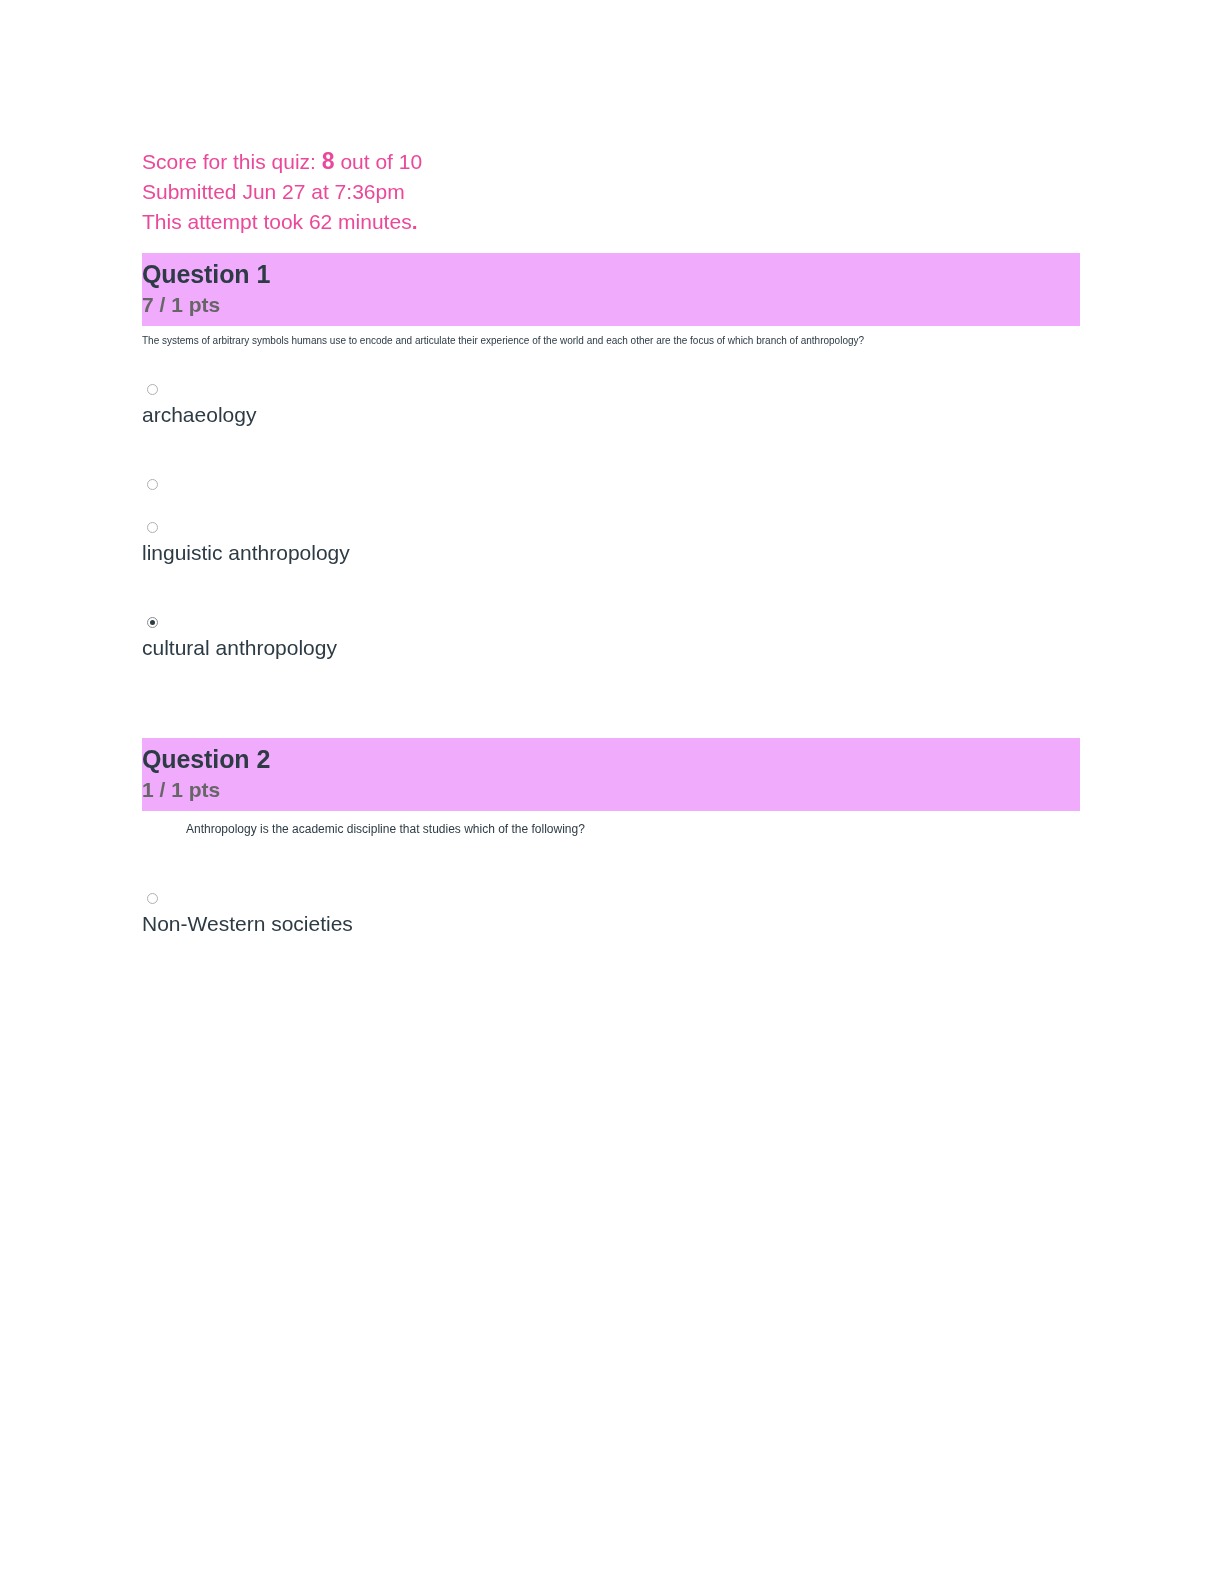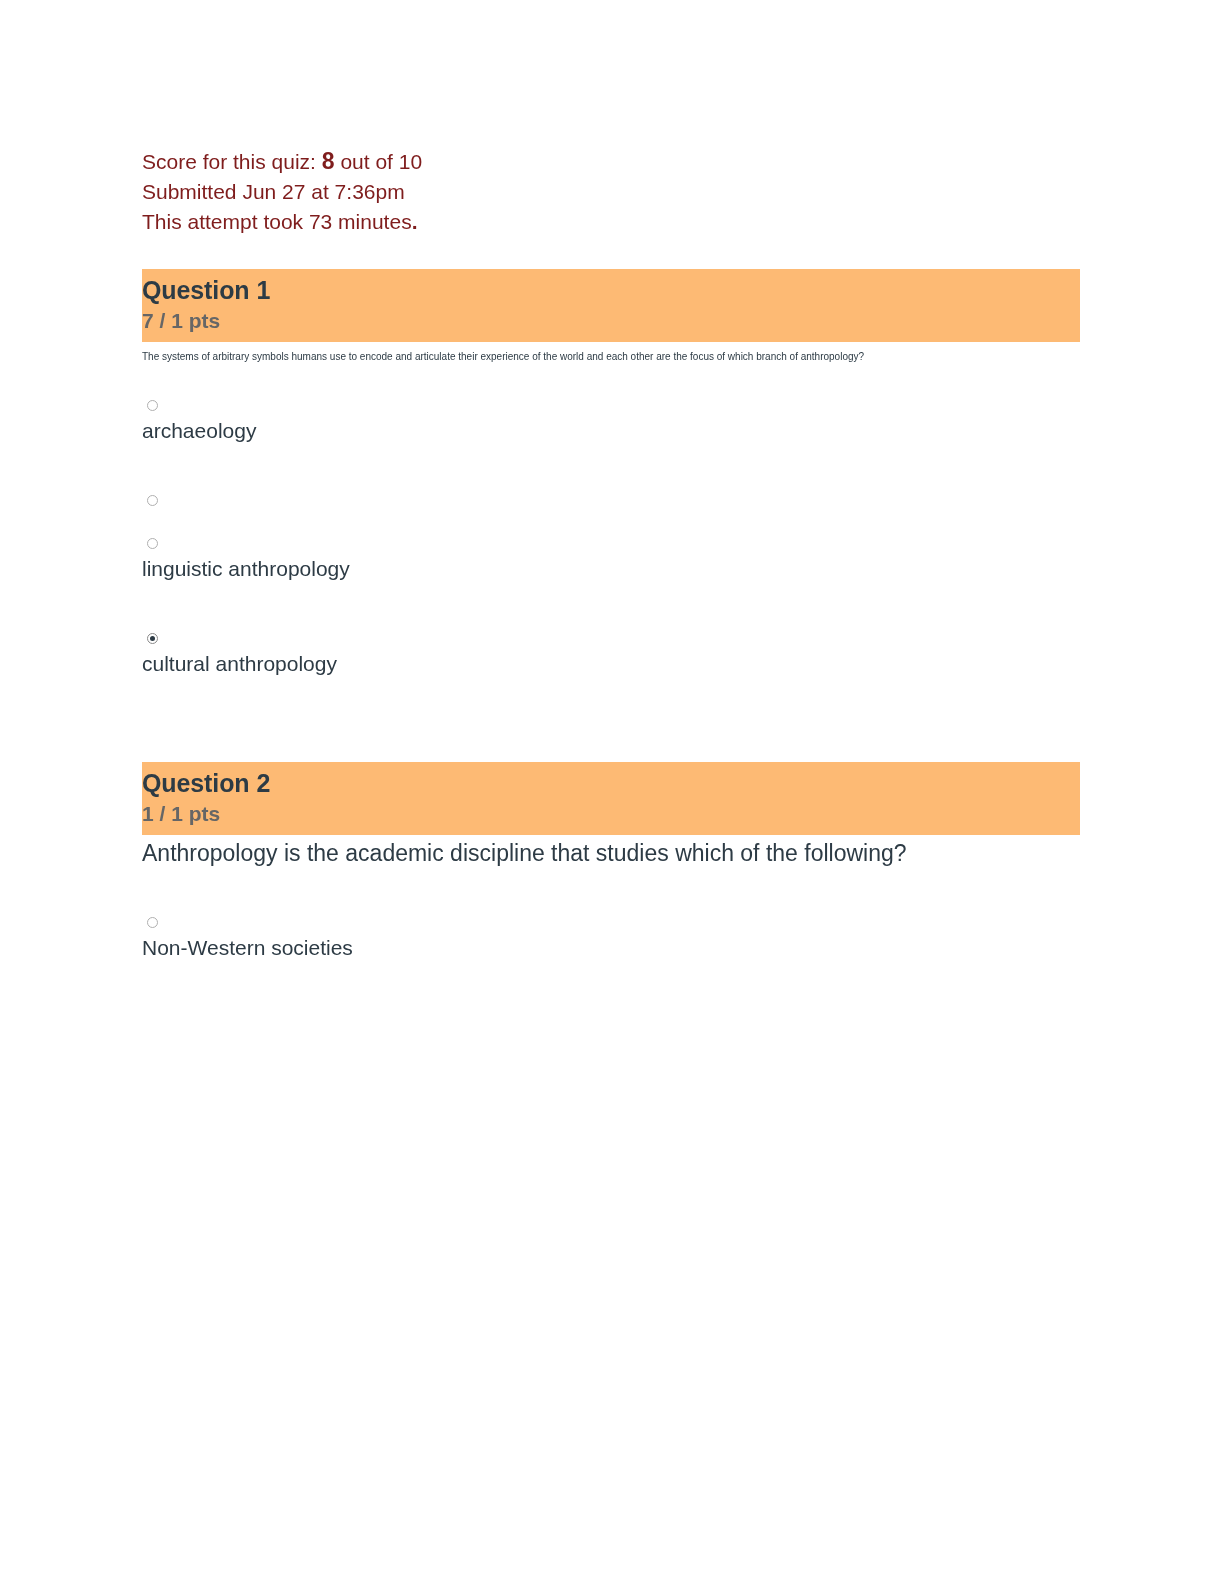--- a/index.html
+++ b/index.html
@@ -27,42 +27,41 @@
     position: absolute;
     left: 142px;
     top: 146px;
     width: 938px;
   }
 
   
   .summary {
     font-size: 21px;
     line-height: 30px;
-    color: #7f1d1d;
-    margin-bottom: 32px;
+    color: #ec4899;
+    margin-bottom: 16px;
   }
   .summary .line {
     white-space: nowrap;
   }
   .summary .strong-score {
     font-weight: bold;
     font-size: 23px;
   }
   .summary .period {
     font-weight: bold;
   }
 
   
   .question {
     margin-bottom: 0;
   }
   .question-header {
-    background: #fdba74;
+    background: #f0abfc;
     padding: 6px 0 8px 0;
-    margin-top: 8px;
   }
   .question-name {
     font-size: 25px;
     font-weight: bold;
     line-height: 30px;
     color: #2d3b45;
     letter-spacing: -0.1px;
   }
   .question-points {
     font-size: 21px;
@@ -75,23 +74,24 @@
   .question-text {
     color: #2d3b45;
     margin-top: 4px;
   }
   .qtext-small {
     font-size: 10px;
     line-height: 22px;
     max-width: 915px;
   }
   .qtext-large {
-    font-size: 23px;
+    font-size: 12px;
     line-height: 28px;
     max-width: 930px;
+    margin-left: 44px;
   }
 
   
   .answers {
     margin-top: 10px;
   }
   .answer {
     position: relative;
     padding-top: 22px;
     padding-bottom: 10px;
@@ -151,21 +151,21 @@
   <div class="content">
 
     <div class="summary">
       <div class="line">
         <span>Score for this quiz:</span>
         <span class="strong-score">8</span>
         <span>out of 10</span>
       </div>
       <div class="line">Submitted Jun 27 at 7:36pm</div>
       <div class="line">
-        <span>This attempt took 73 minutes</span><span class="period">.</span>
+        <span>This attempt took 62 minutes</span><span class="period">.</span>
       </div>
     </div>
 
     <div class="question">
       <div class="question-header">
         <div class="question-name">Question 1</div>
         <div class="question-points">7 / 1 pts</div>
       </div>
       <div class="question-text qtext-small">The systems of arbitrary symbols humans use to encode and articulate their experience of the world and each other are the focus of which branch of anthropology?</div>
 

